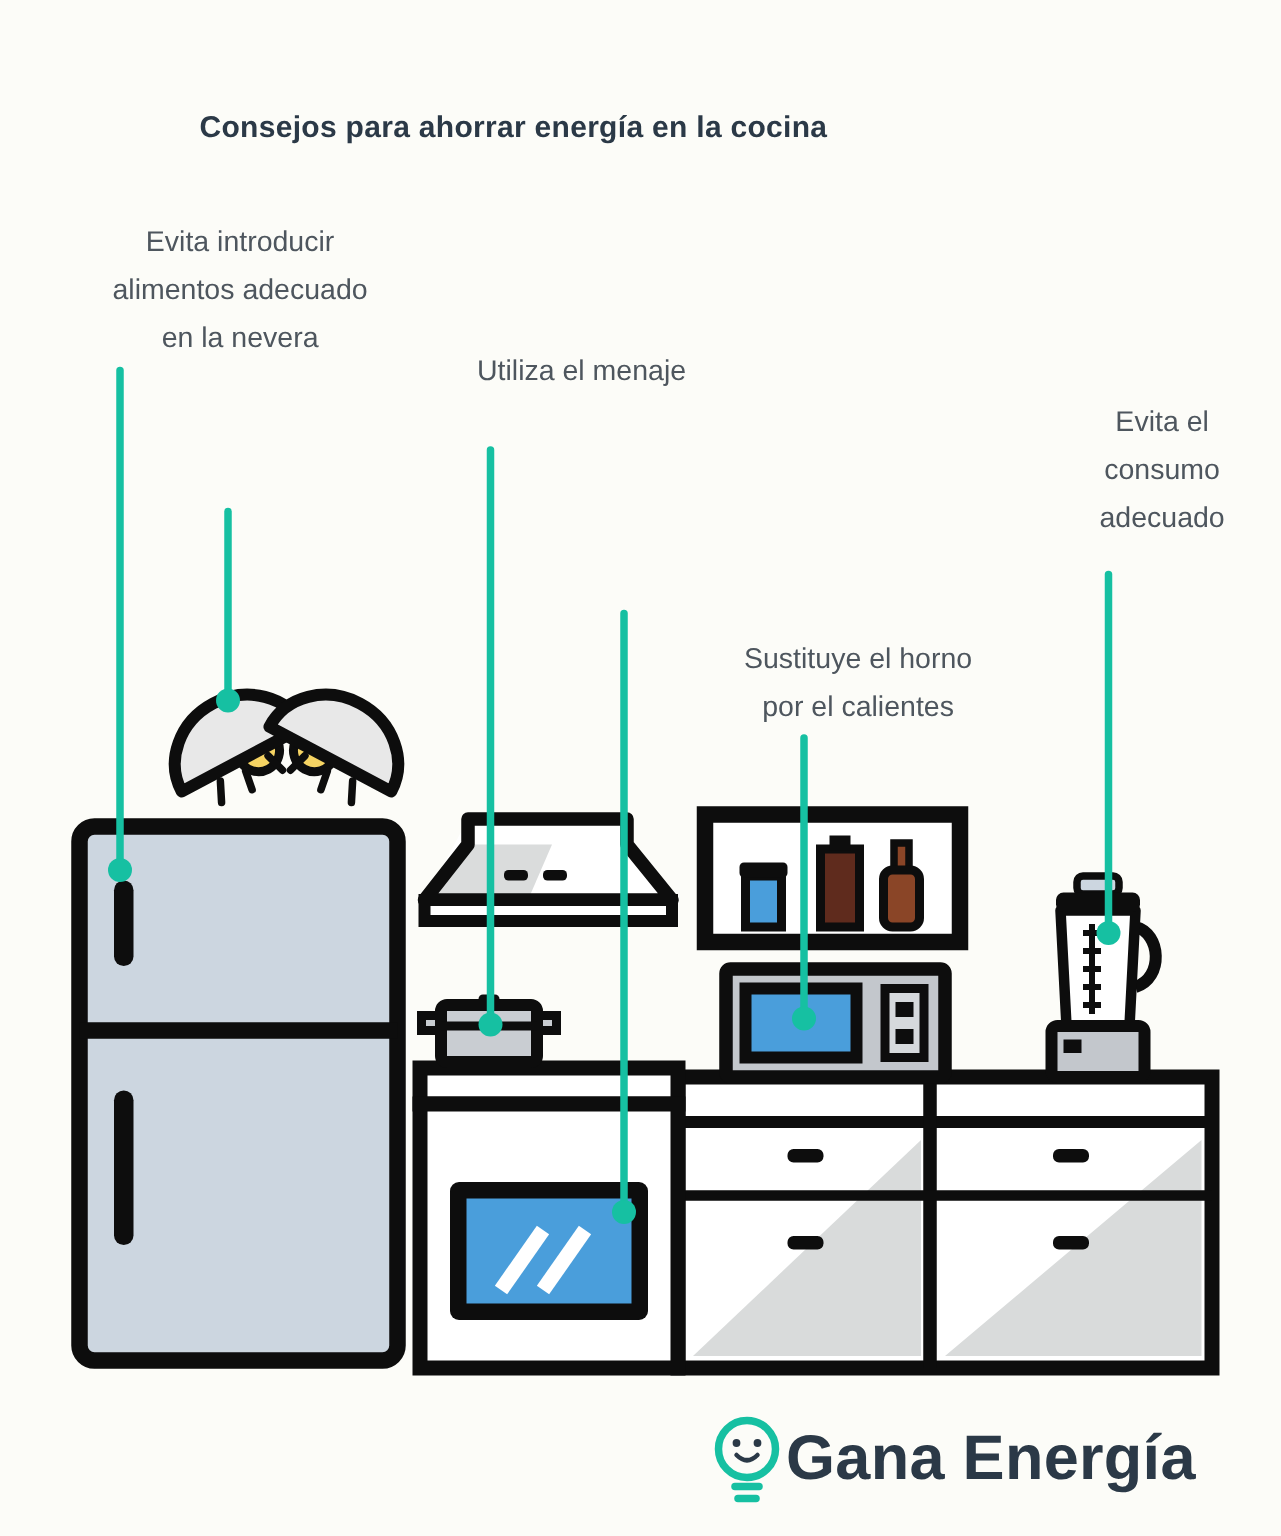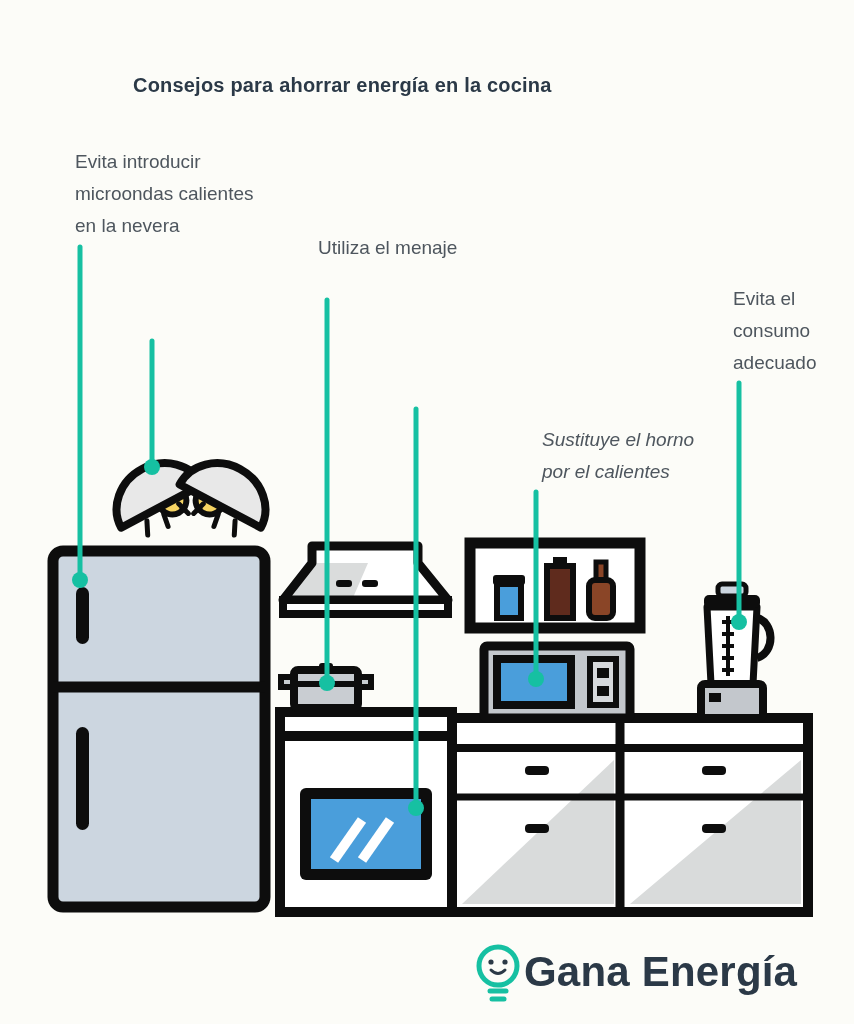--- a/index.html
+++ b/index.html
@@ -17,28 +17,29 @@
     background:var(--background);
   }
   .scene{position:absolute;left:0;top:0;}
   .title{
     position:absolute;left:133px;top:74px;width:560px;
     font-size:20px;font-weight:700;color:var(--navy);letter-spacing:.2px;
   }
   .tip{
     position:absolute;font-size:19px;line-height:32px;color:var(--label);
     font-weight:400;
+    text-align:center;
   }
   .tip span{display:block;}
   #tip-fridge{left:75px;top:146px;}
   #tip-led{left:145px;top:273px;}
   #tip-cookware{left:318px;top:232px;}
   #tip-residual{left:403px;top:341px;}
-  #tip-microwave{left:542px;top:424px;font-style:italic;}
-  #tip-phantom{left:733px;top:283px;}
+  #tip-microwave{left:496px;top:424px;}
+  #tip-phantom{left:733px;top:266px;}
   .logo-text{
     position:absolute;left:524px;top:948px;
     font-size:42px;font-weight:700;color:var(--navy);letter-spacing:.2px;
   }
   .connector{stroke:var(--accent);stroke-width:5;stroke-linecap:round;}
   .cdot{fill:var(--accent);}
   .glass{fill:var(--blue);}
   .fridge-body{fill:var(--fridge);}
   .bulbline{stroke:var(--accent);}
 </style>
@@ -178,21 +179,21 @@
       <path d="M491 970 Q498 977 505 970" fill="none" stroke="#2b3947" stroke-width="3" stroke-linecap="round"></path>
       <line class="bulbline" x1="490" y1="991" x2="506" y2="991" stroke-width="5" stroke-linecap="round"></line>
       <line class="bulbline" x1="492" y1="999" x2="504" y2="999" stroke-width="5" stroke-linecap="round"></line>
     </g>
   </svg>
 
   <h1 class="title">Consejos para ahorrar energía en la cocina</h1>
 
   <div class="tip" id="tip-fridge">
     <span>Evita introducir</span>
-    <span>microondas calientes</span>
+    <span>alimentos adecuado</span>
     <span>en la nevera</span>
   </div>
 
 
   <div class="tip" id="tip-cookware">
     <span>Utiliza el menaje</span>
   </div>
 
 
   <div class="tip" id="tip-microwave">

